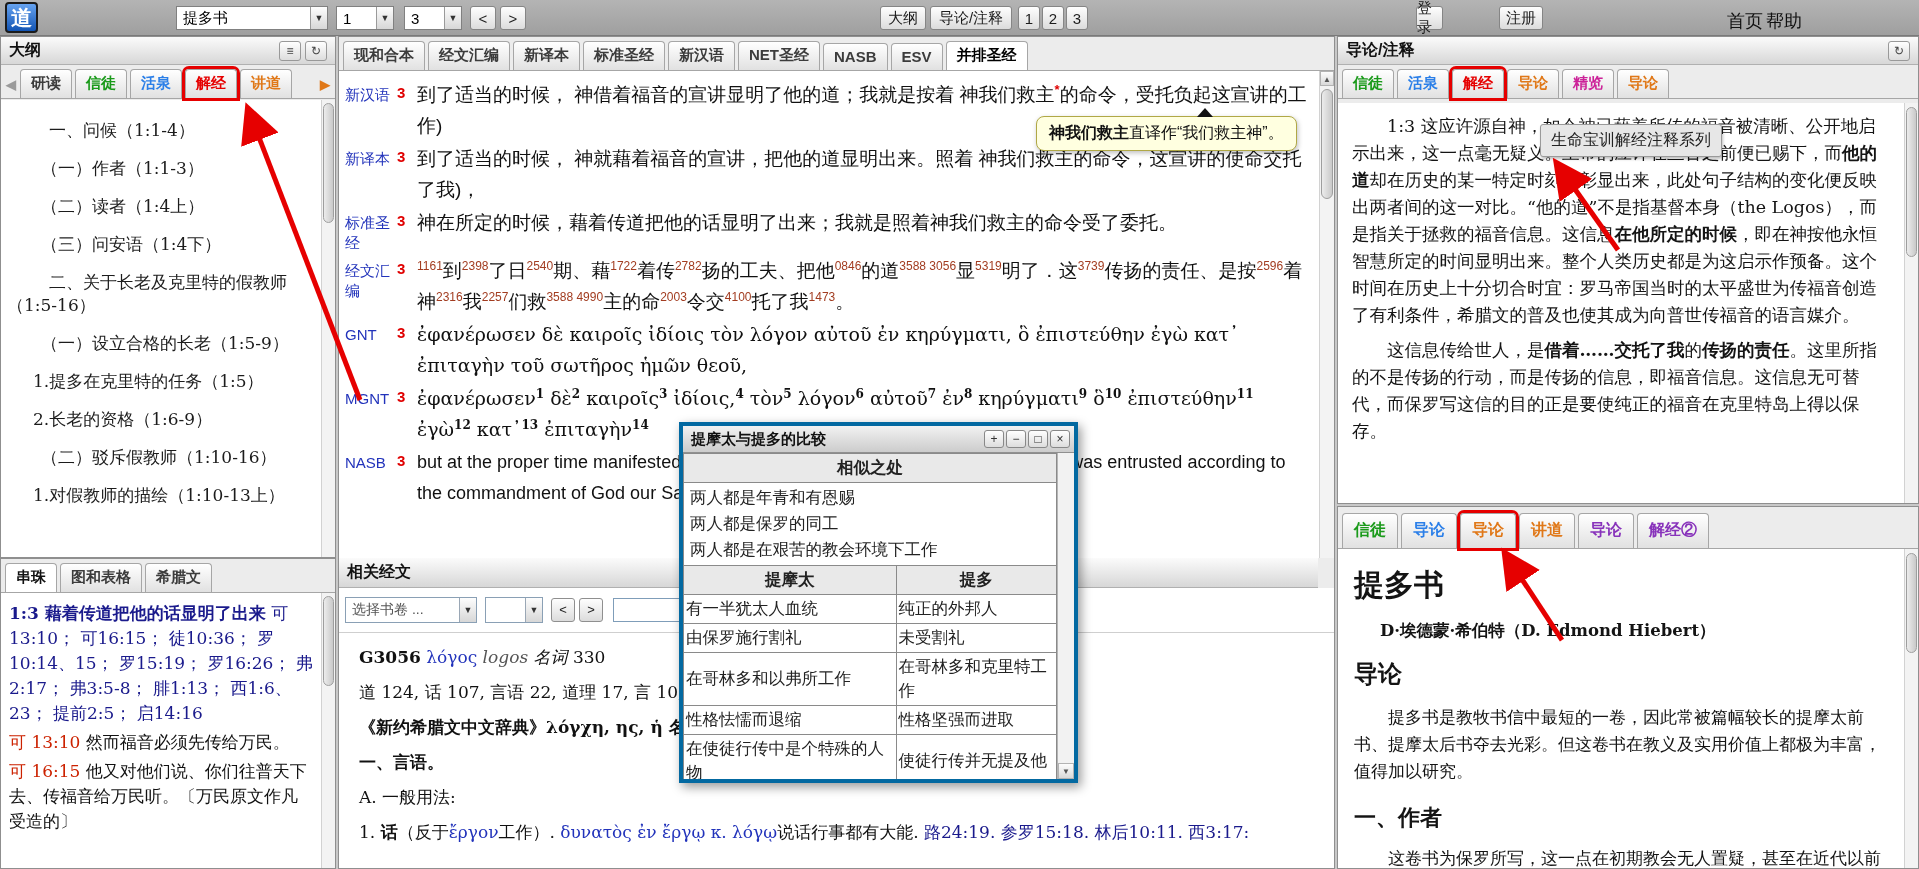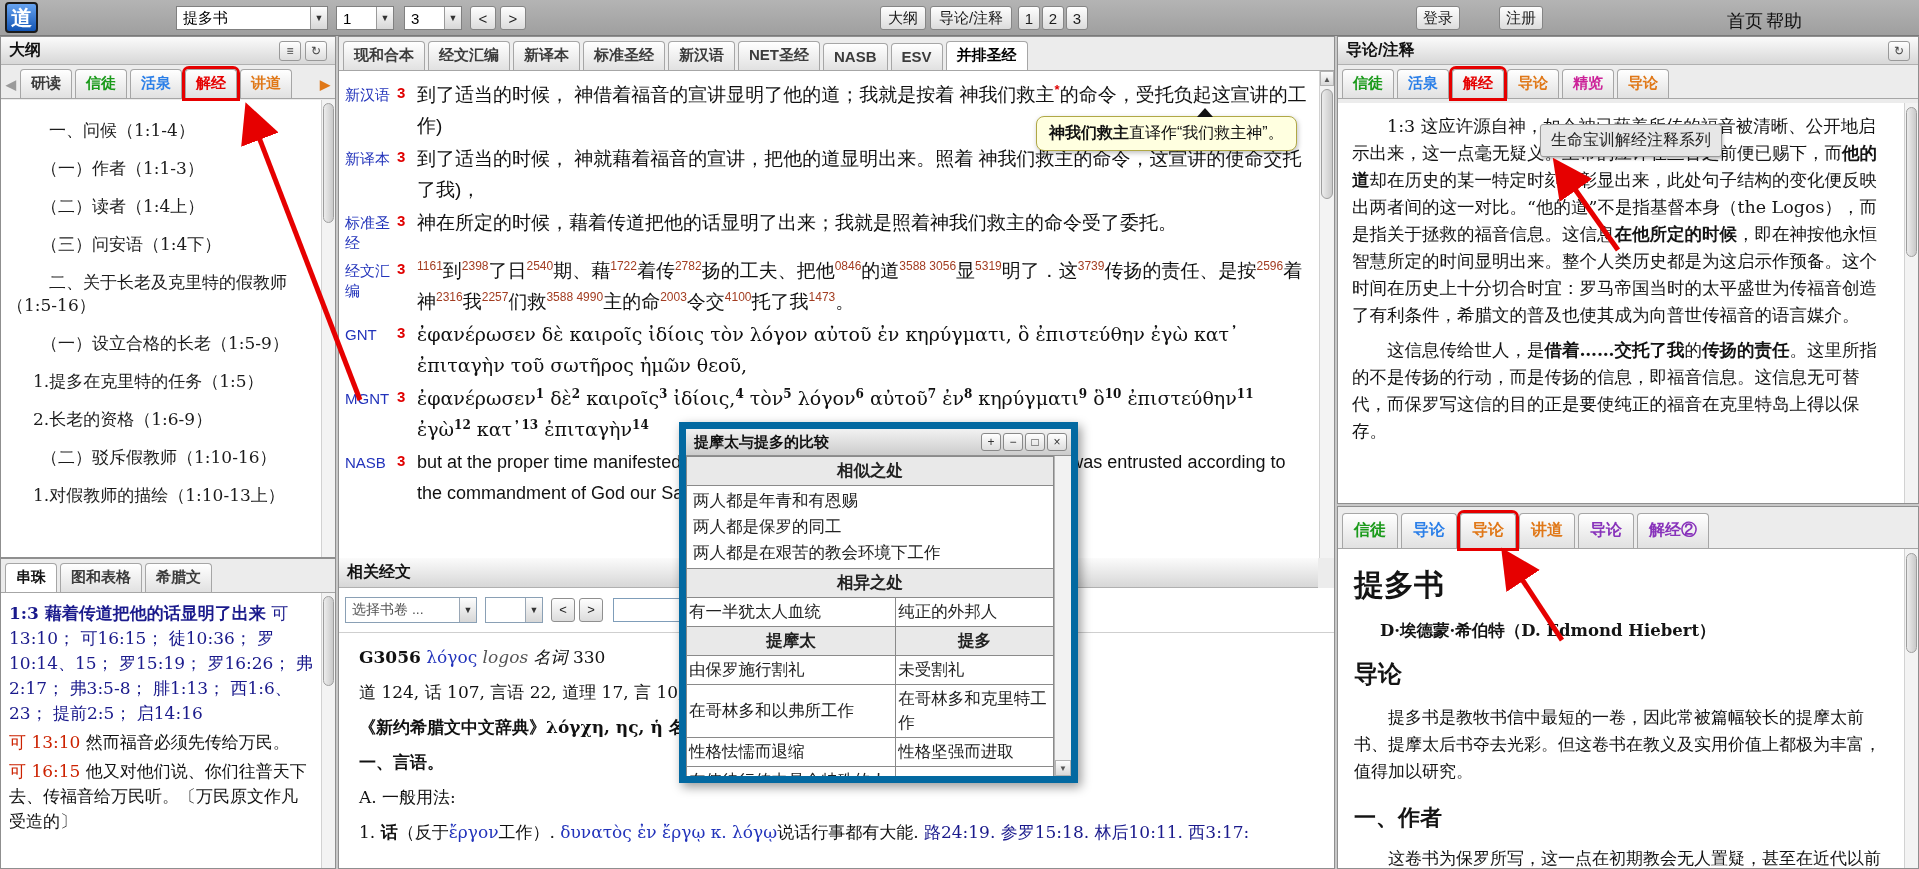--- a/index.html
+++ b/index.html
@@ -110,21 +110,21 @@
 
   
   #tooltip { position:absolute; left:1036px; top:116px; z-index:40; background:#ffffe0;
     border:1px solid #b0a846; border-radius:8px; padding:6px 12px; font-size:16px; color:#111;
     box-shadow:1px 2px 5px rgba(0,0,0,.25); white-space:nowrap; }
   #tooltip .notch { position:absolute; top:-9px; left:160px; width:0; height:0;
     border-left:8px solid transparent; border-right:8px solid transparent; border-bottom:9px solid #111; }
 
   
   #float-win { position:absolute; left:679px; top:422px; width:399px; height:361px; z-index:50;
-    background:#fff; border:7px solid #0369a1; box-shadow:3px 4px 10px rgba(0,0,0,.4); }
+    background:#fff; border:4px solid #0369a1; box-shadow:3px 4px 10px rgba(0,0,0,.4); }
   #float-win .wtitle { height:27px; background:linear-gradient(#f2f2f2,#cccccc); border-bottom:1px solid #909090;
     display:flex; align-items:center; padding:0 4px 0 8px; font-size:15px; font-weight:bold; color:#111; }
   .wbtn { width:20px; height:18px; margin-left:2px; background:linear-gradient(#fff,#ddd); border:1px solid #888;
     border-radius:3px; font-size:12px; font-weight:normal; text-align:center; line-height:16px; color:#333; }
   #float-win .wbody { position:absolute; left:0; right:17px; top:27px; bottom:0; overflow:hidden; }
   #cmp-table { width:100%; border-collapse:collapse; font-family:"DejaVu Serif","Liberation Serif",serif;
     font-size:16.5px; color:#222; }
   #cmp-table th, #cmp-table td { border:1px solid #8a8a8a; padding:2px 2px; line-height:24px; text-align:left; }
   #cmp-table th { background:#e9e9e9; text-align:center; font-weight:bold; }
   #cmp-table td.nolines { padding:2px 6px; }
@@ -153,21 +153,21 @@
     <span class="tval">3</span>
     <span class="tarrow">▼</span>
   </div>
   <div class="tbtn" style="left:470px;width:26px;">&lt;</div>
   <div class="tbtn" style="left:500px;width:26px;">&gt;</div>
   <div class="tbtn" style="left:880px;width:46px;">大纲</div>
   <div class="tbtn" style="left:930px;width:82px;">导论/注释</div>
   <div class="tbtn" style="left:1018px;width:22px;">1</div>
   <div class="tbtn" style="left:1042px;width:22px;">2</div>
   <div class="tbtn" style="left:1066px;width:22px;">3</div>
-  <div class="tbtn" style="left:1416px;width:44px;">登录</div>
+  <div class="tbtn" style="left:1416px;width:27px;">登录</div>
   <div class="tbtn" style="left:1499px;width:44px;">注册</div>
   <span class="tlink" style="left:1727px;">首页</span>
   <span class="tlink" style="left:1766px;">帮助</span>
 </div>
 
 <div class="panel" style="left:0;top:36px;width:336px;height:522px;">
   <div class="p-head">
     <span>大纲</span>
     <span style="flex:1"></span>
     <span class="hicon">≡</span>
@@ -370,29 +370,26 @@
             <th colspan="2">相似之处</th>
           </tr>
           <tr>
             <td class="nolines" colspan="2">
               <div>两人都是年青和有恩赐</div>
               <div>两人都是保罗的同工</div>
               <div>两人都是在艰苦的教会环境下工作</div>
             </td>
           </tr>
           <tr>
-            <th colspan="2">相异之处</th>
+            <th style="width: 57%;">提摩太</th>
+            <th style="width: 43%;">提多</th>
           </tr>
           <tr>
             <td>有一半犹太人血统</td>
             <td>纯正的外邦人</td>
-          </tr>
-          <tr>
-            <th style="width: 57%;">提摩太</th>
-            <th style="width: 43%;">提多</th>
           </tr>
           <tr>
             <td>由保罗施行割礼</td>
             <td>未受割礼</td>
           </tr>
           <tr>
             <td>在哥林多和以弗所工作</td>
             <td>在哥林多和克里特工作</td>
           </tr>
           <tr>

